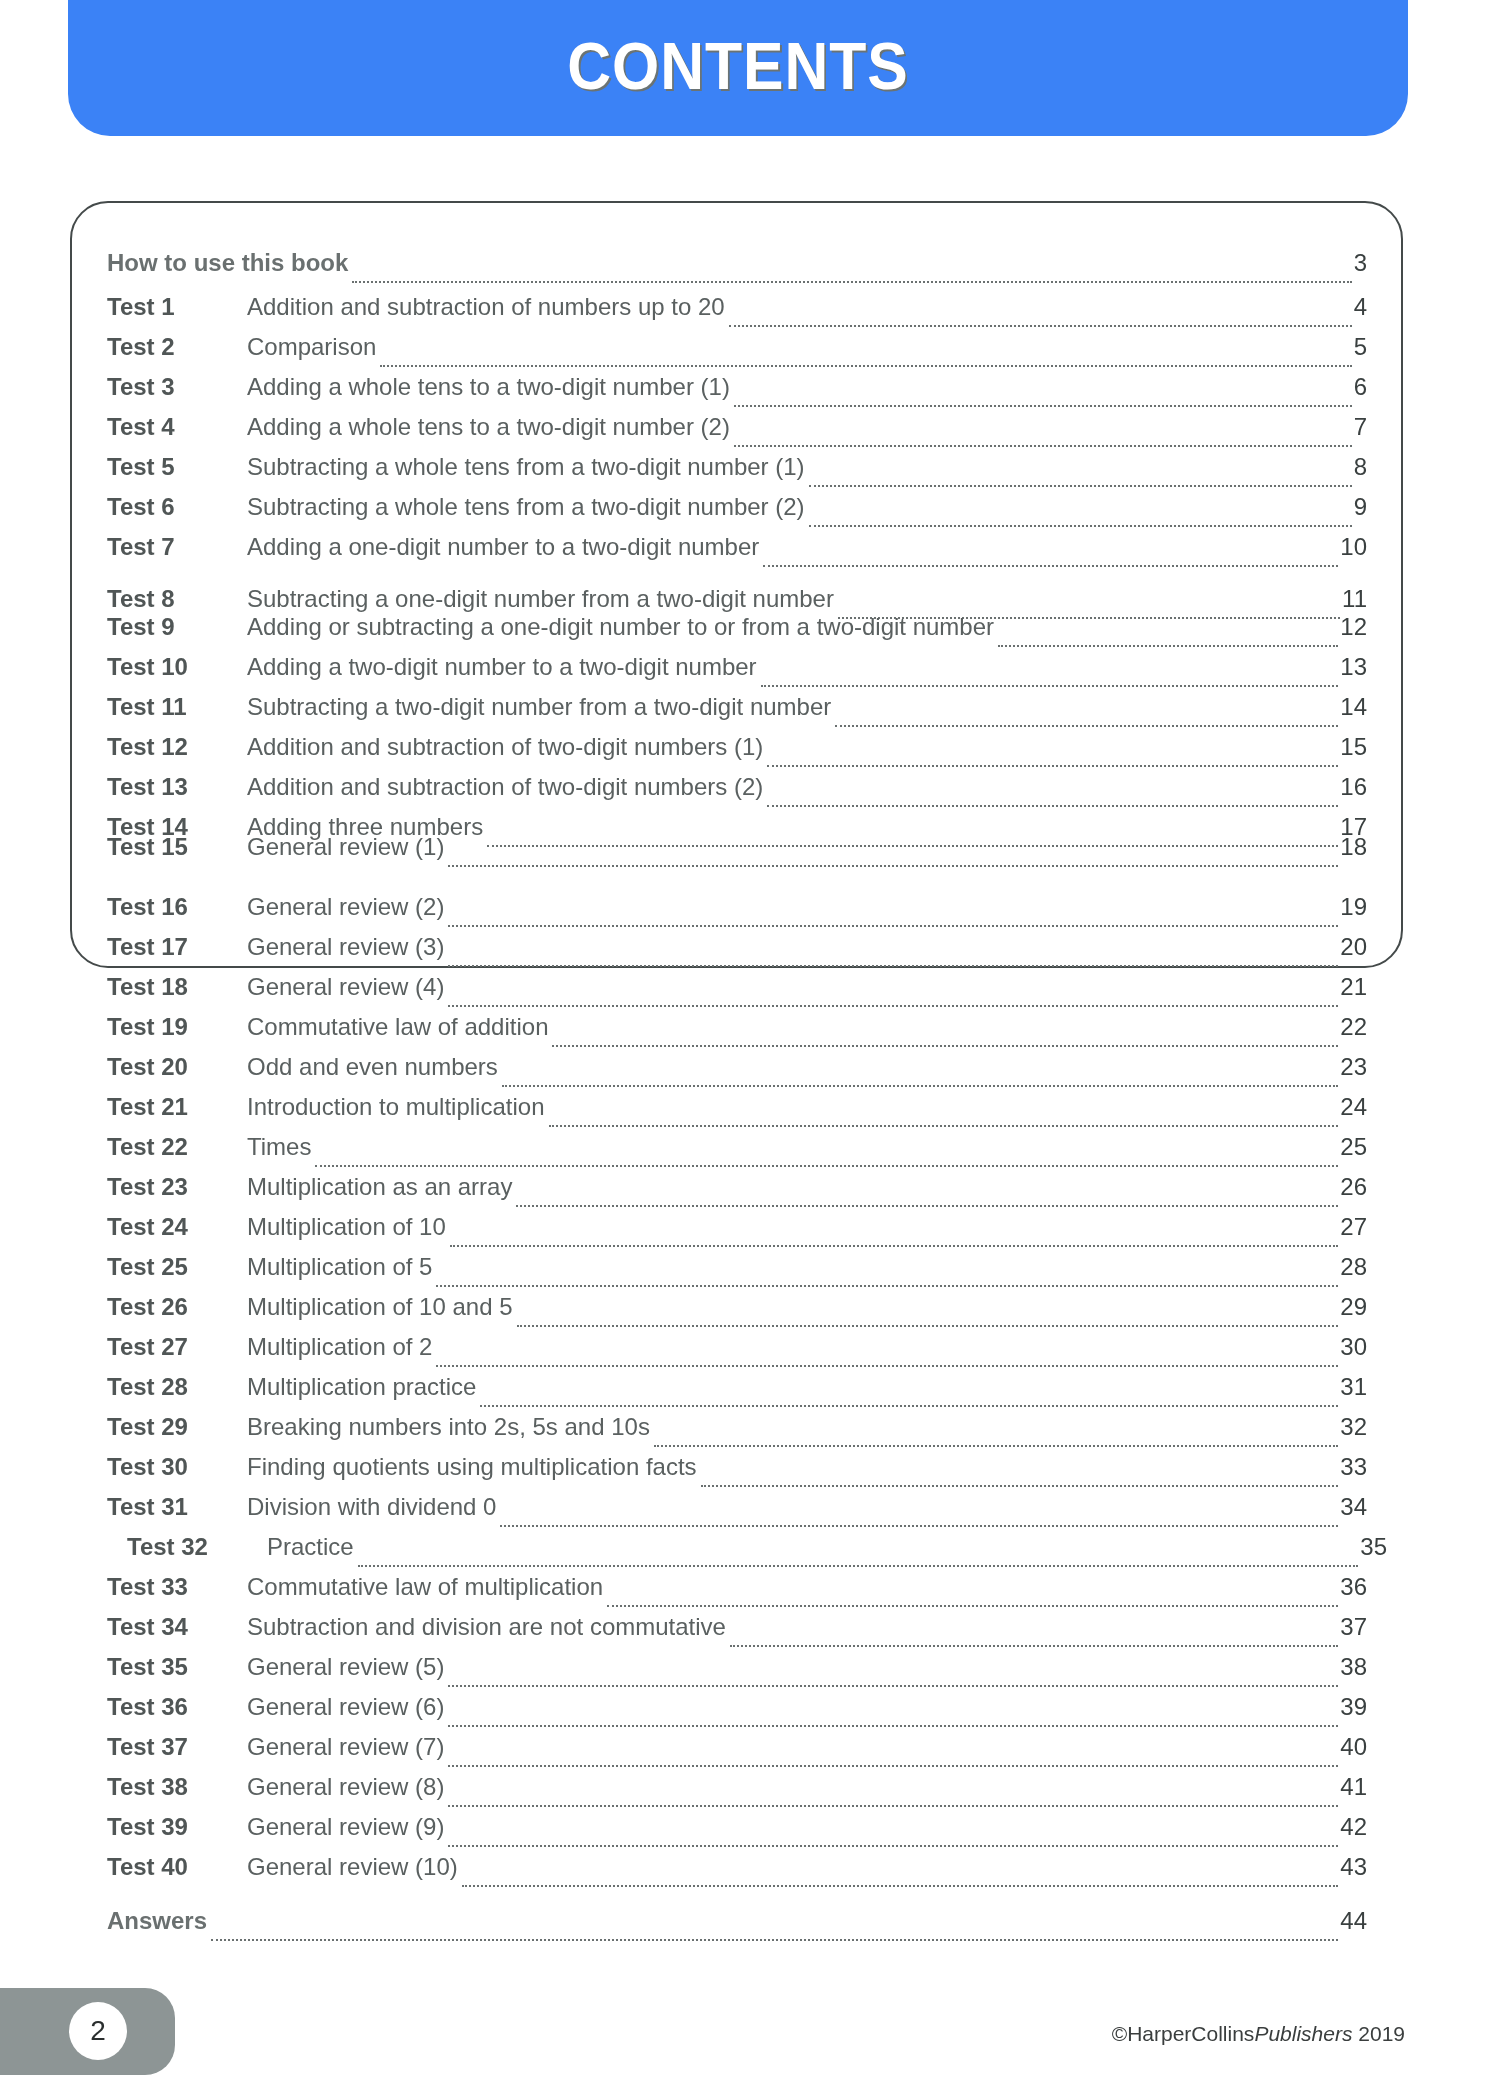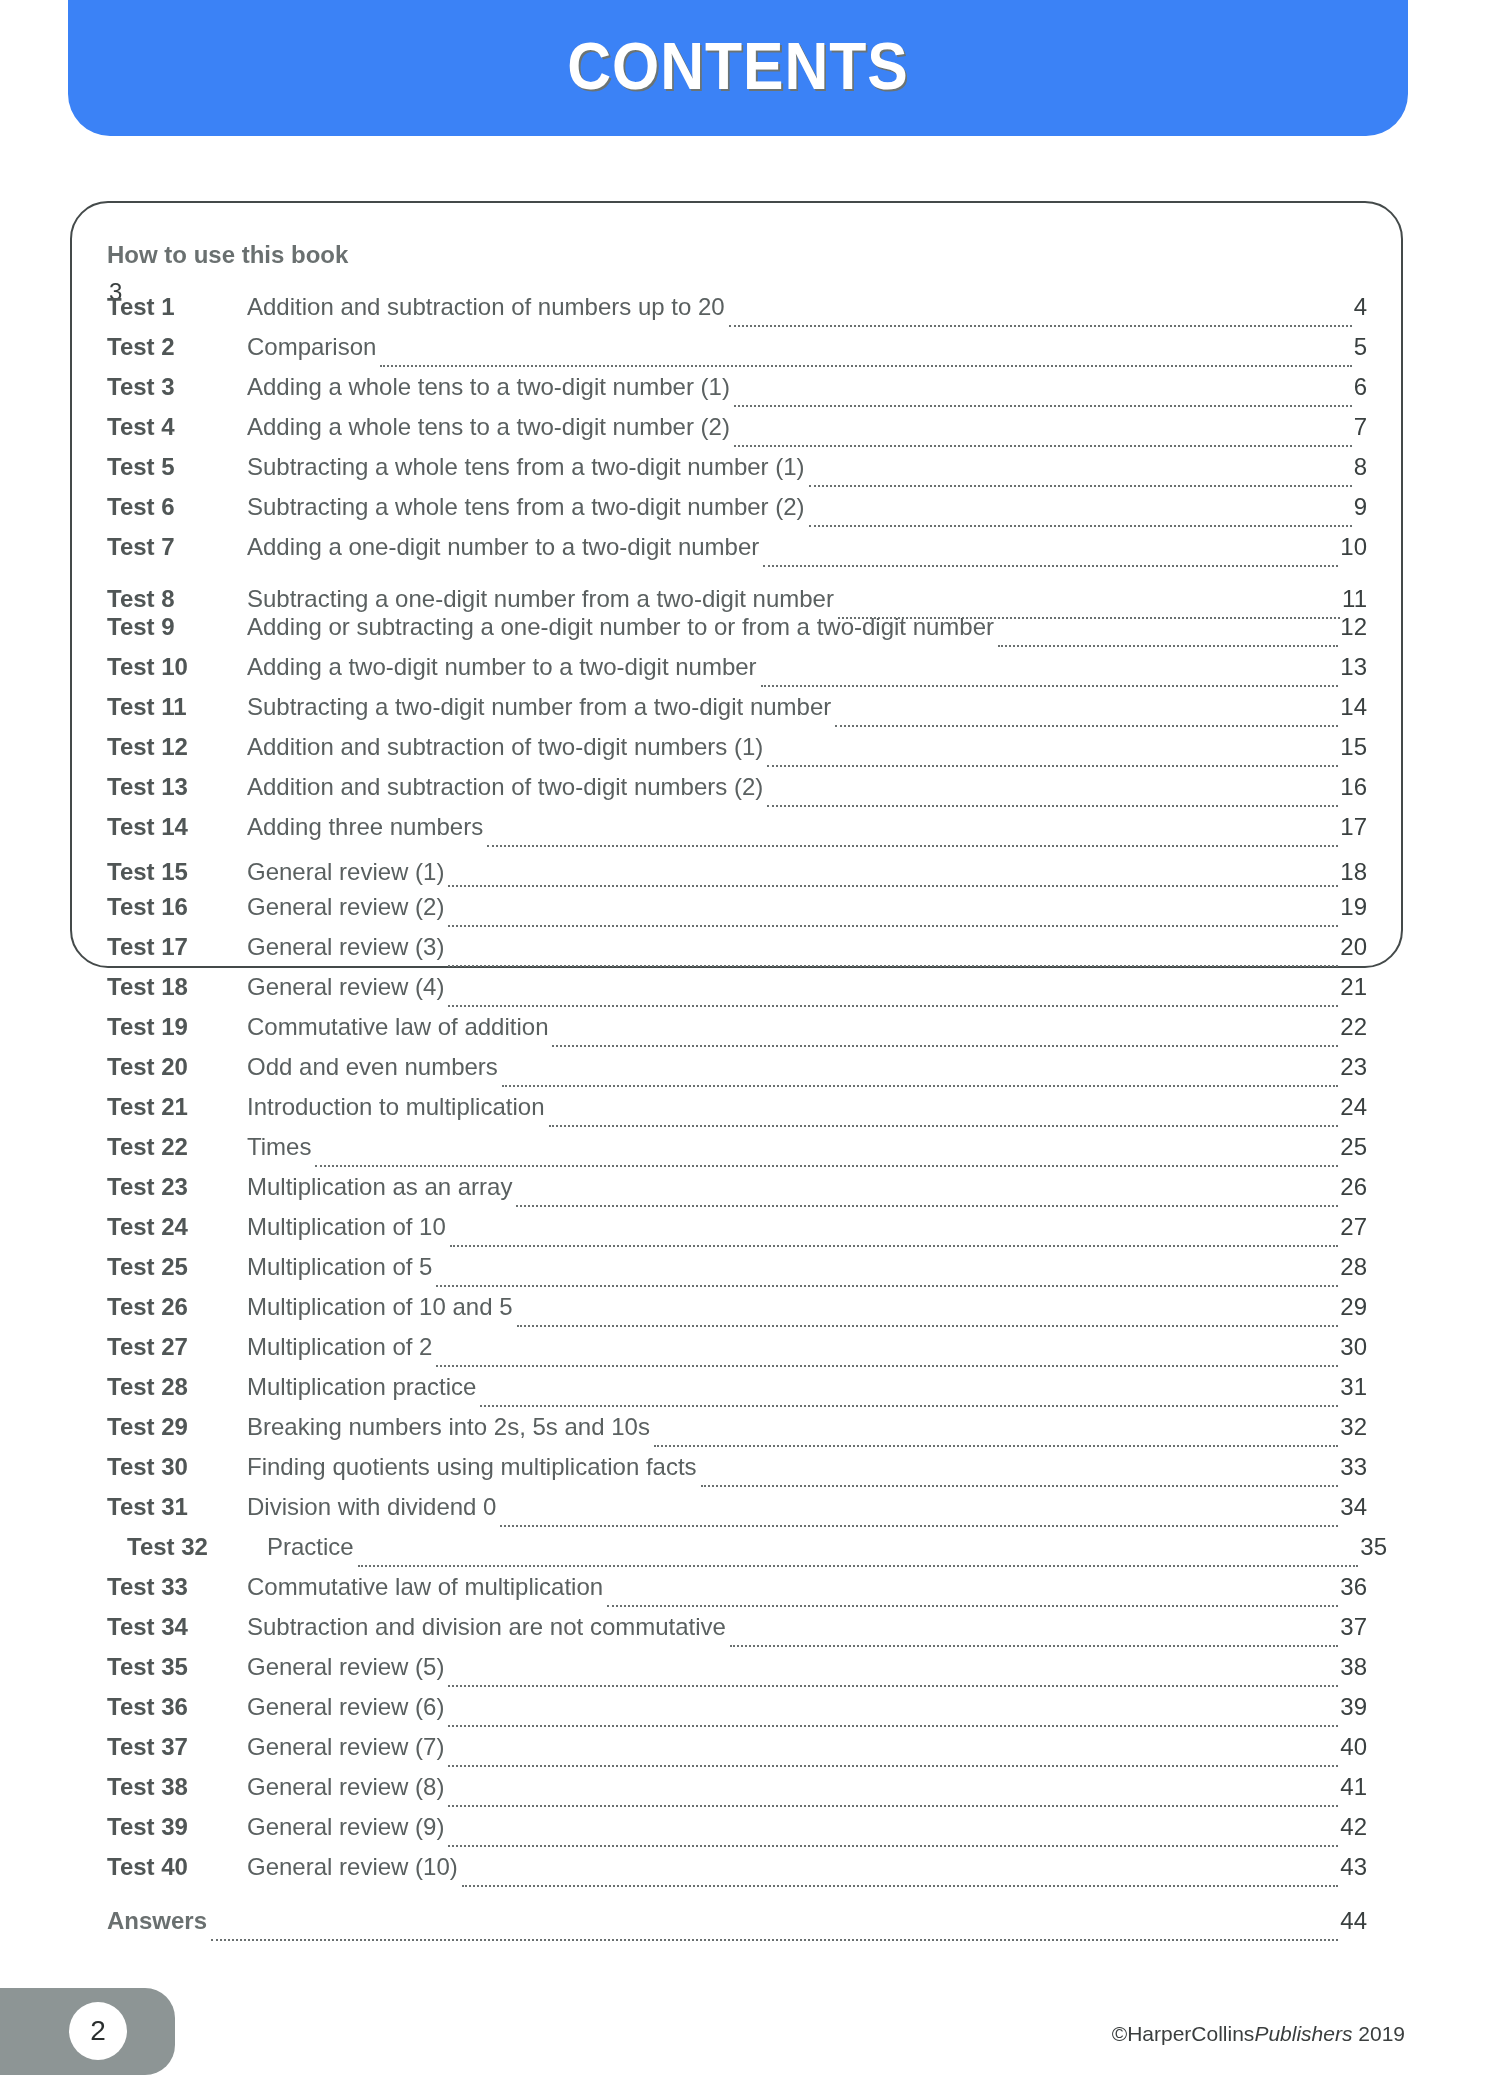--- a/index.html
+++ b/index.html
@@ -90,21 +90,21 @@
 </head>
 <body>
 
 <div class="title-bar">
   <div class="title-text">CONTENTS</div>
 </div>
 
 <div class="toc-box"></div>
 
 <div id="toc-rows">
-  <div class="row heading" style="top:240px;flex-direction:column;">
+  <div class="row heading" style="top:248px;">
     <span class="label-wide">How to use this book</span>
     <span class="leader"></span>
     <span class="page">3</span>
   </div>
 <div class="row" style="top: 292px;">
       <span class="label">Test 1</span>
       <span class="desc">Addition and subtraction of numbers up to 20</span>
       <span class="leader"></span>
       <span class="page">4</span>
     </div>
@@ -179,21 +179,21 @@
       <span class="desc">Addition and subtraction of two-digit numbers (2)</span>
       <span class="leader"></span>
       <span class="page">16</span>
     </div>
     <div class="row" style="top: 812px;">
       <span class="label">Test 14</span>
       <span class="desc">Adding three numbers</span>
       <span class="leader"></span>
       <span class="page">17</span>
     </div>
-    <div class="row" style="top: 852px; align-items: center;">
+    <div class="row" style="top: 832px;">
       <span class="label">Test 15</span>
       <span class="desc">General review (1)</span>
       <span class="leader"></span>
       <span class="page">18</span>
     </div>
     <div class="row" style="top: 892px;">
       <span class="label">Test 16</span>
       <span class="desc">General review (2)</span>
       <span class="leader"></span>
       <span class="page">19</span>

